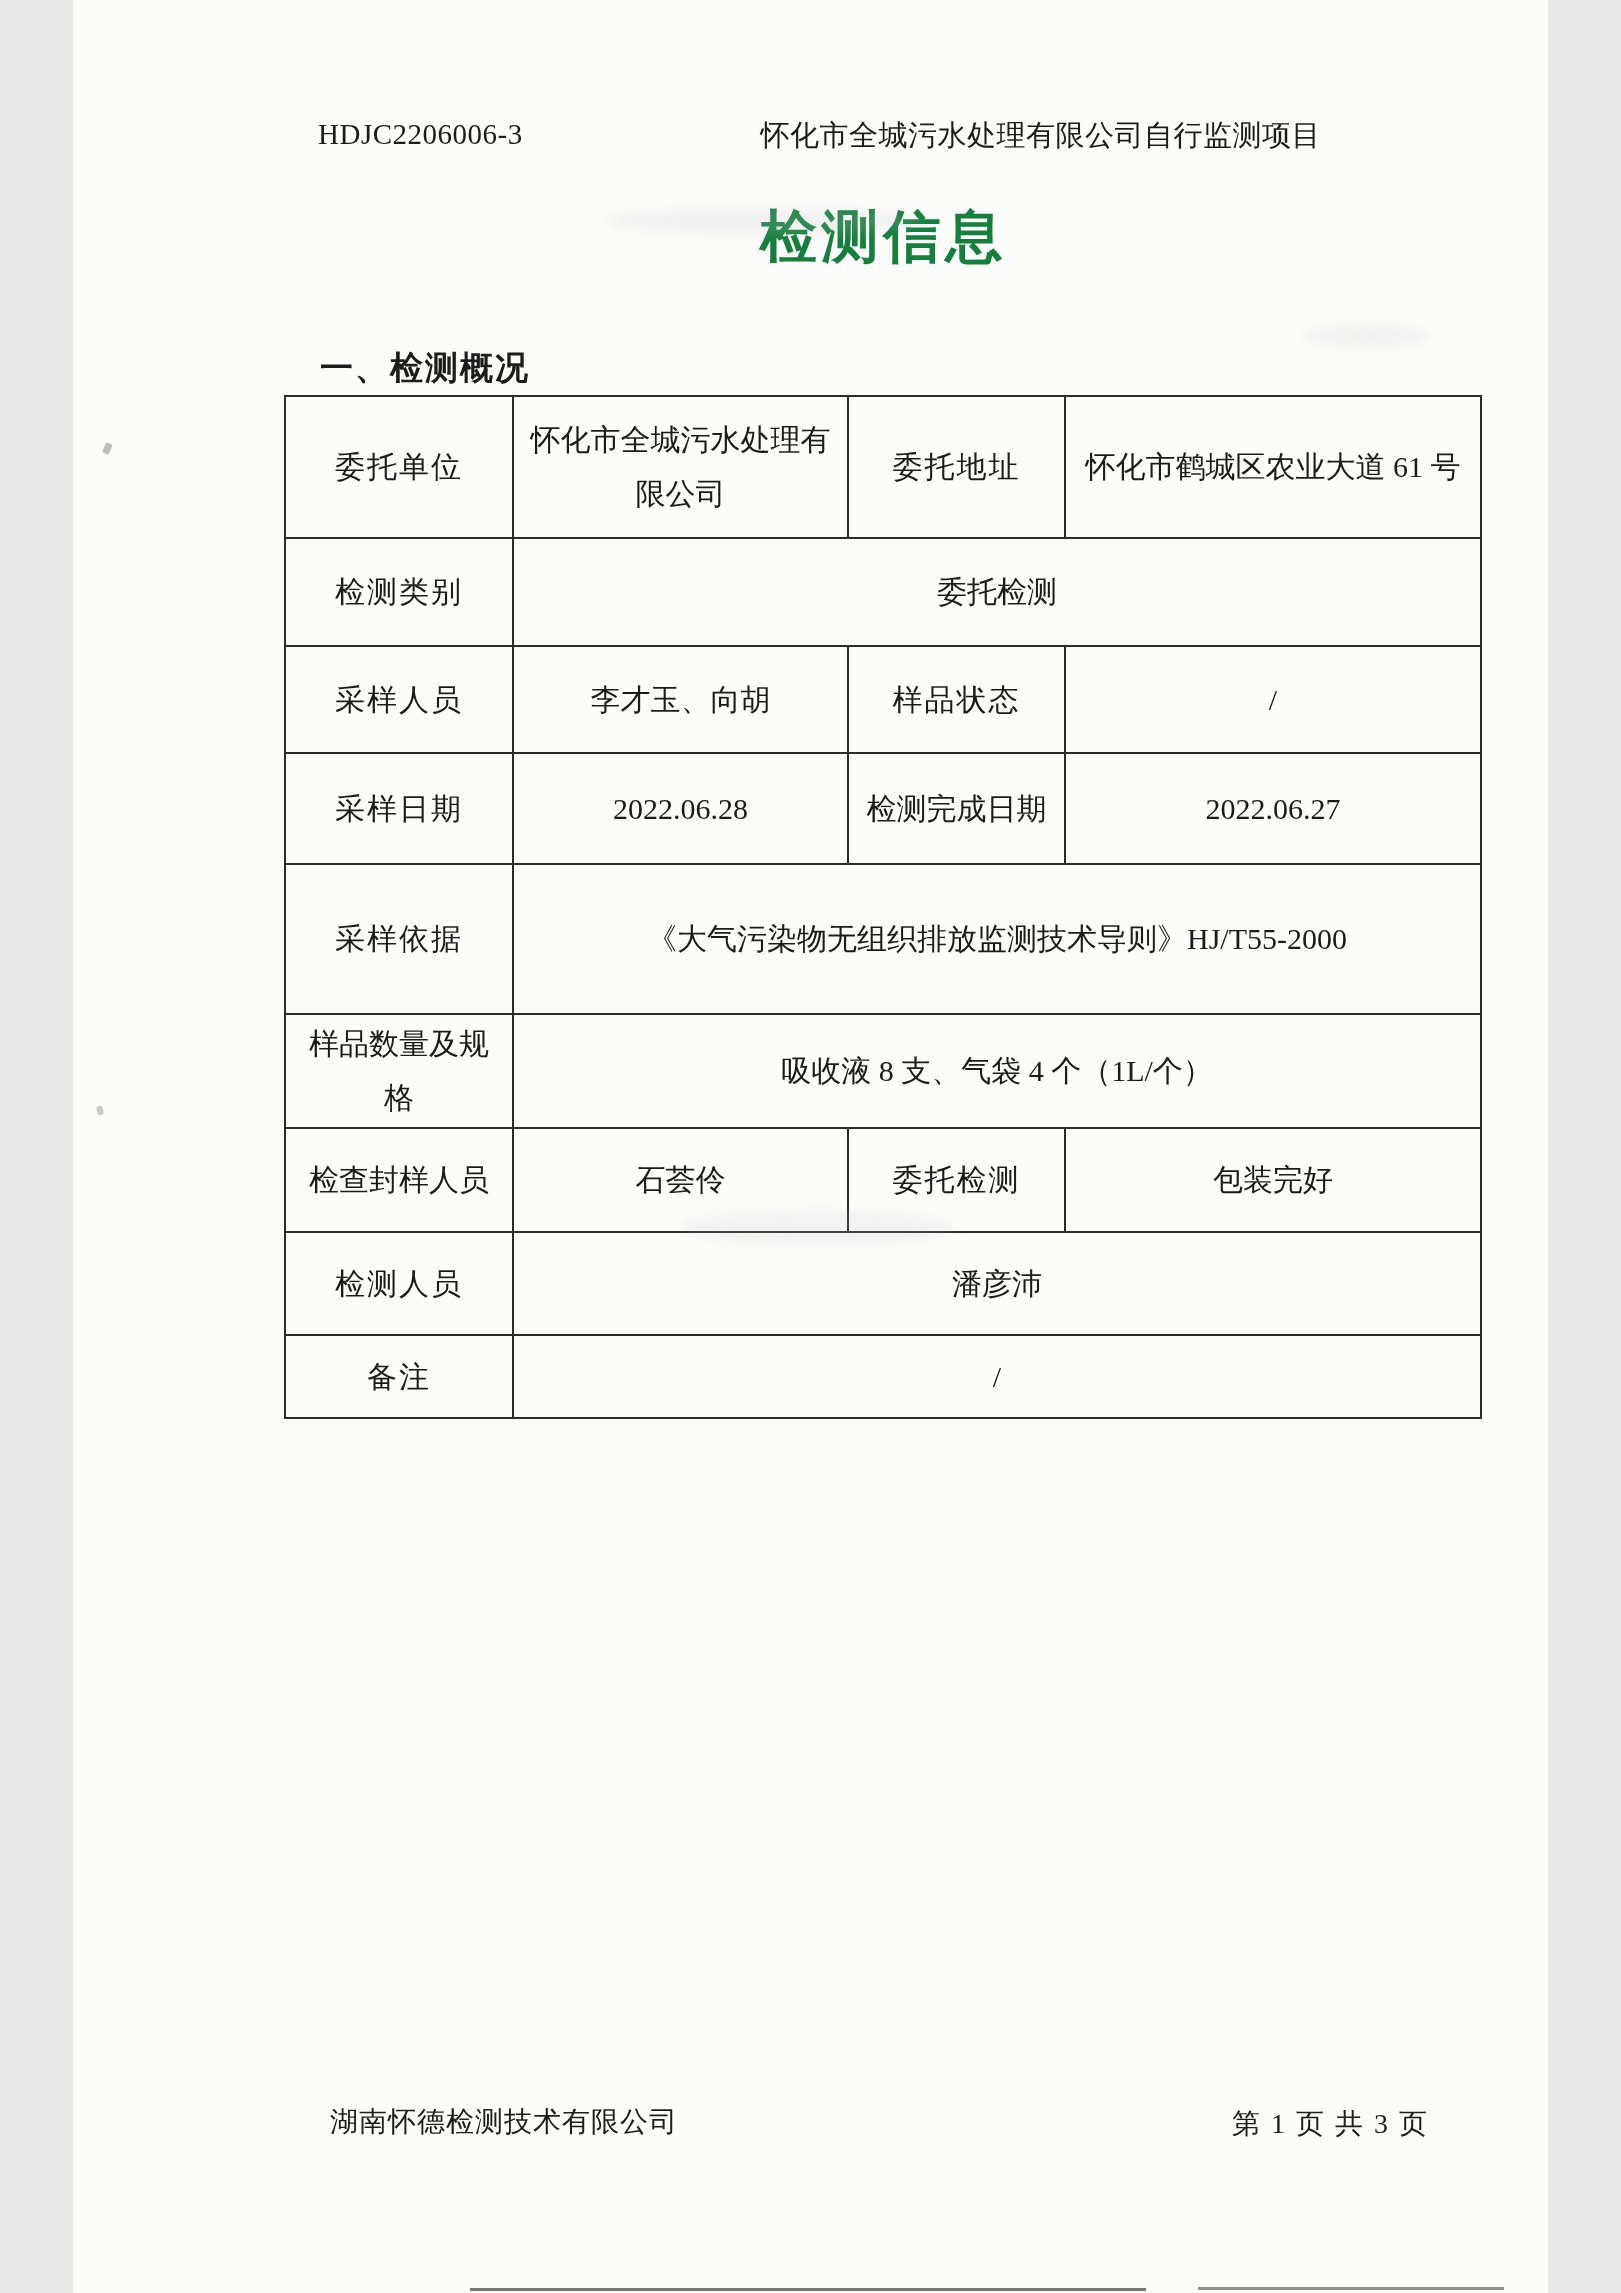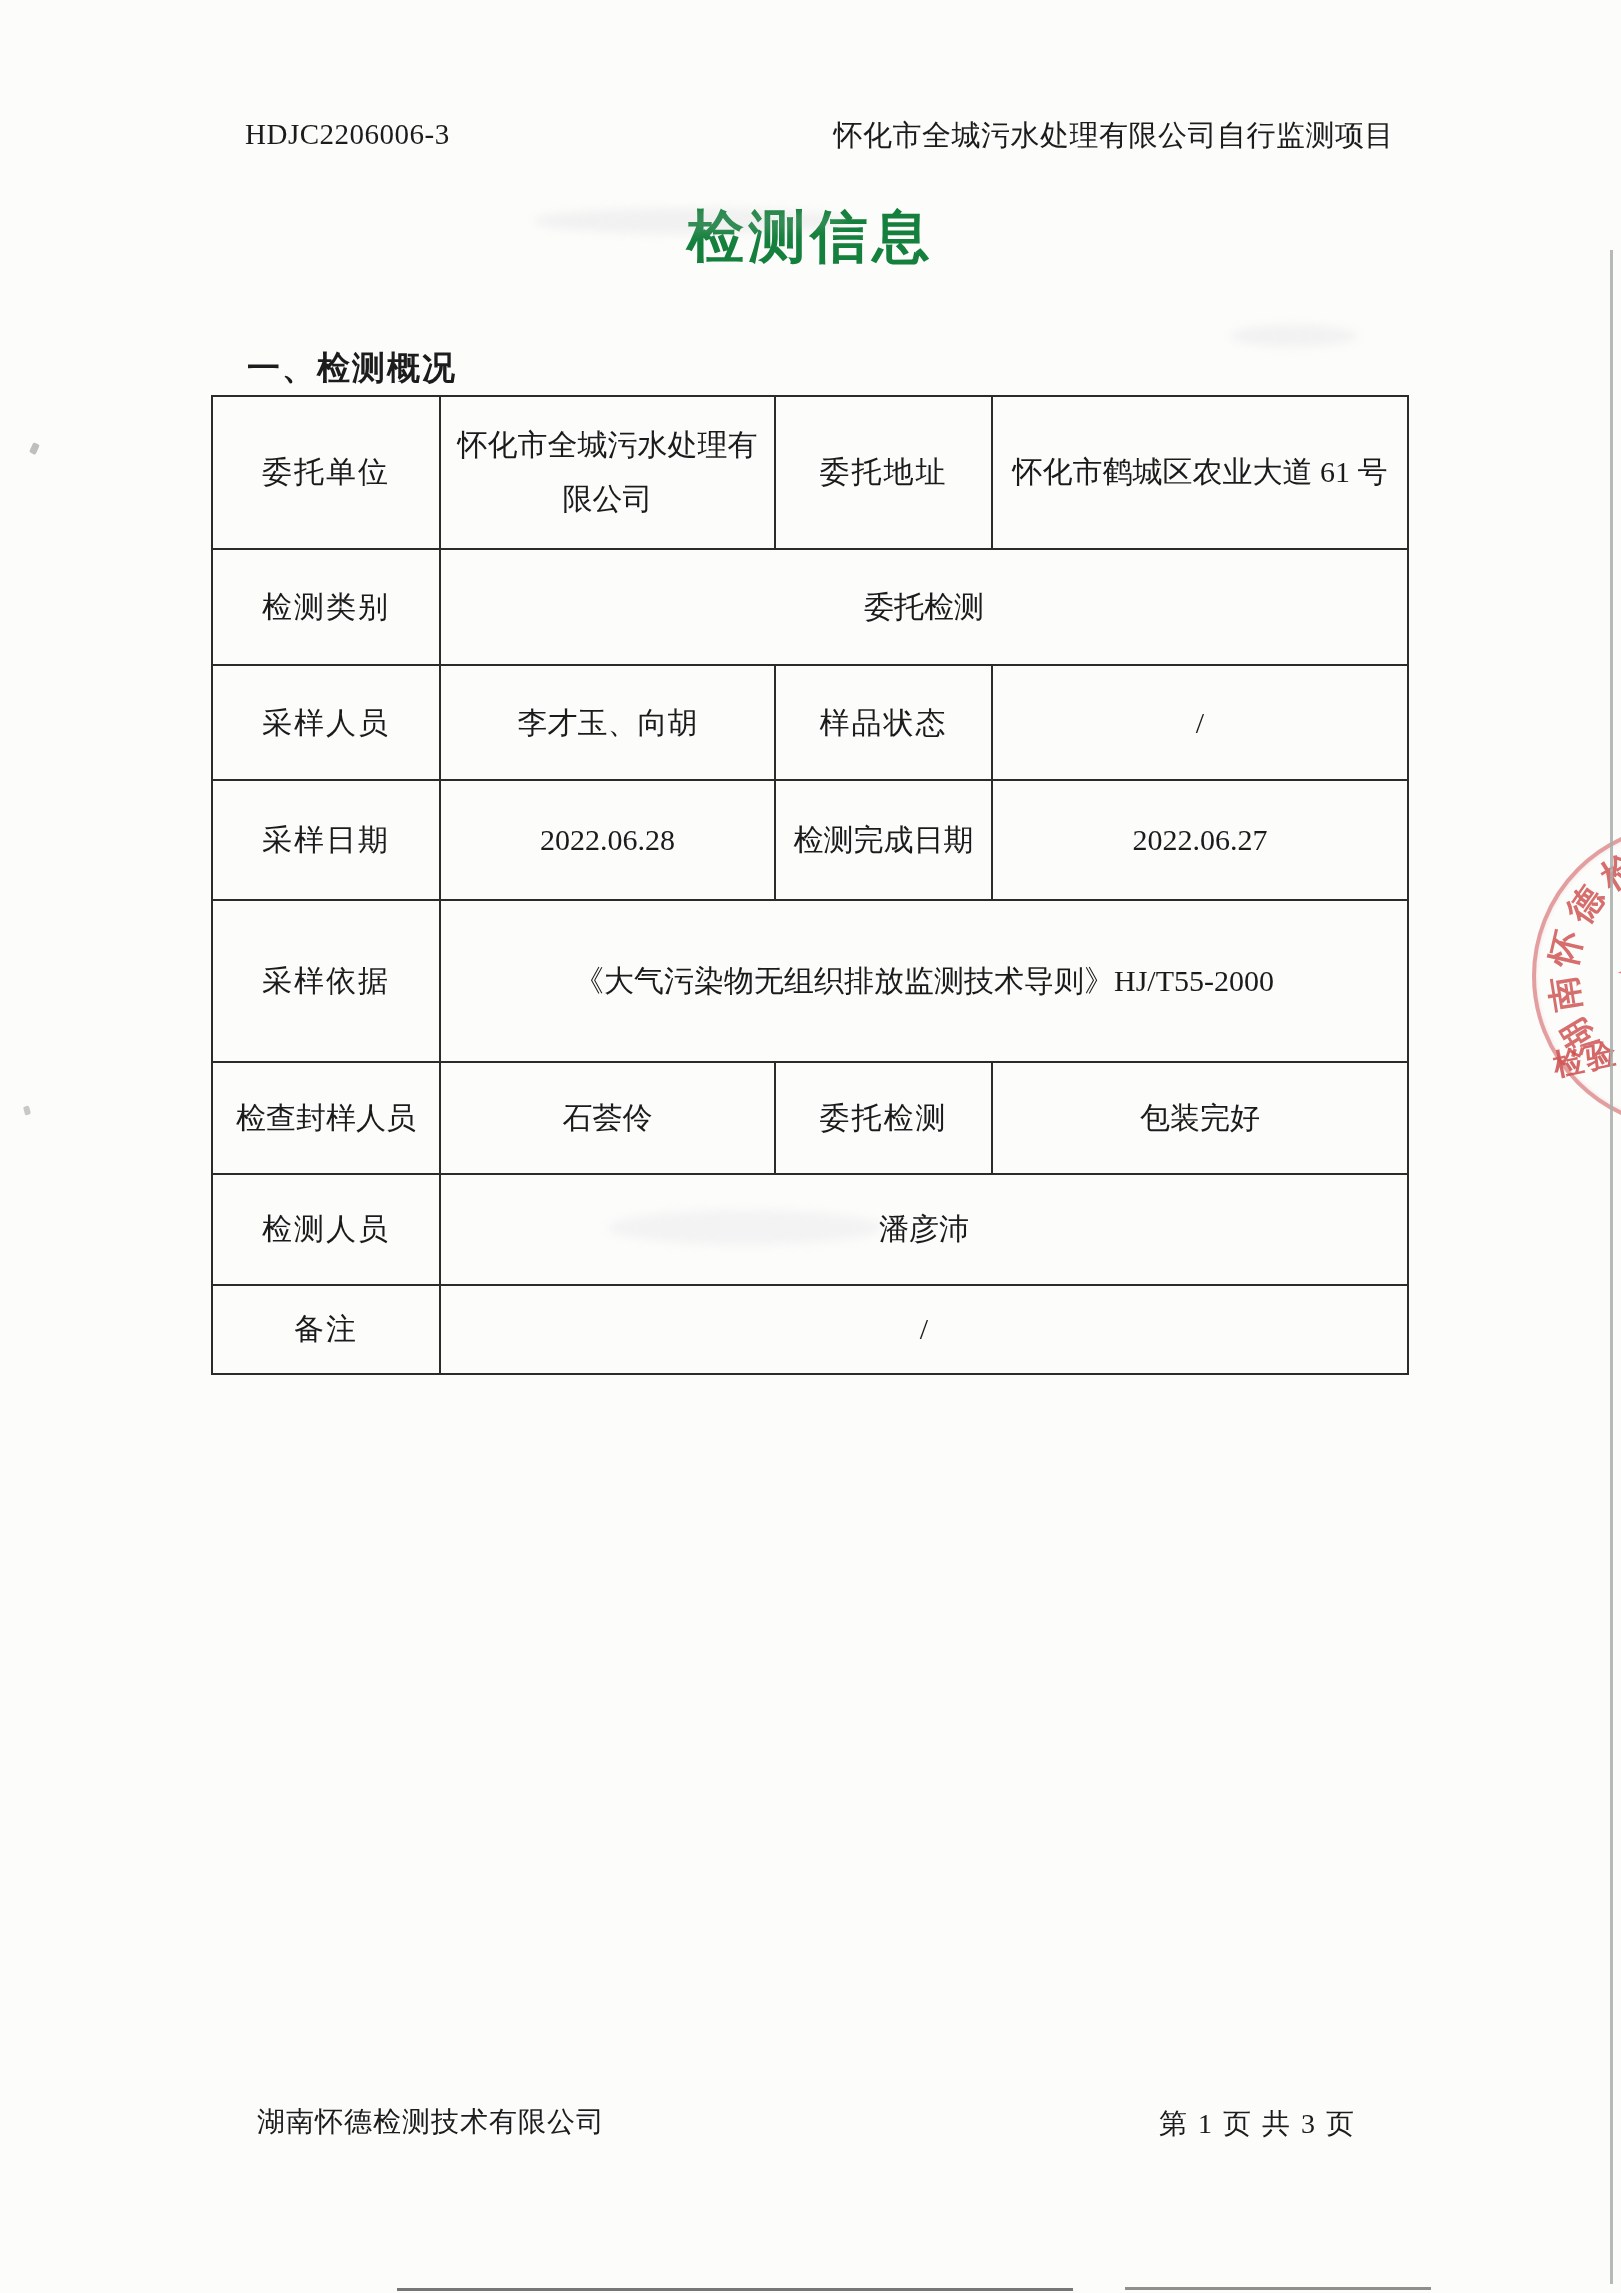--- a/index.html
+++ b/index.html
@@ -1,18 +1,18 @@
 <!DOCTYPE html>
 <html><head>
 <meta charset="utf-8">
 <style>
   html,body{margin:0;padding:0;background:#e9e9e9;}
   .page{
     position:relative;
-    width:1621px;height:2294px;
+    width:1475px;height:2294px;
     margin:0 auto;
     background:#fcfcfb;
     overflow:hidden;
     font-family:"Liberation Serif","DejaVu Serif",serif;
     color:#1c1c1c;
   }
   
   .hdr-left{position:absolute;left:245px;top:118px;font-size:29px;letter-spacing:0.5px;}
   .hdr-right{position:absolute;right:227px;top:116px;font-size:29px;letter-spacing:0.5px;}
   
@@ -116,20 +116,24 @@
       <tr style="height:111px">
         <td class="lbl">采样日期</td>
         <td>2022.06.28</td>
         <td class="lbl lbl-wide">检测完成日期</td>
         <td>2022.06.27</td>
       </tr>
       <tr style="height:150px">
         <td class="lbl">采样依据</td>
         <td colspan="3">《大气污染物无组织排放监测技术导则》HJ/T55-2000</td>
       </tr>
+      <tr style="height:73px">
+        <td class="lbl lbl-wide">样品数量及规格</td>
+        <td colspan="3" class="val-left">吸收液 8 支、气袋 4 个（1L/个）</td>
+      </tr>
       <tr style="height:104px">
         <td class="lbl lbl-wide">检查封样人员</td>
         <td>石荟伶</td>
         <td class="lbl">委托检测</td>
         <td>包装完好</td>
       </tr>
       <tr style="height:103px">
         <td class="lbl">检测人员</td>
         <td colspan="3">潘彦沛</td>
       </tr>

